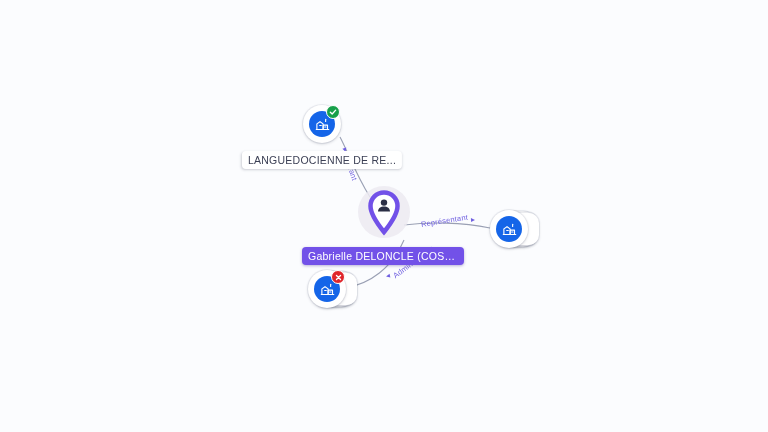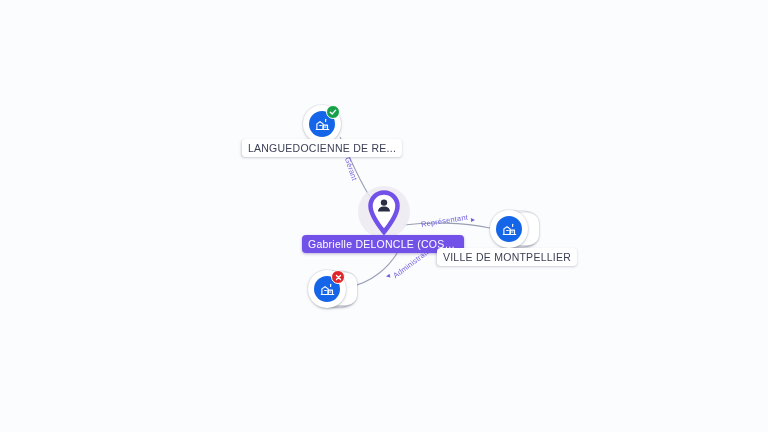--- a/index.html
+++ b/index.html
@@ -120,20 +120,21 @@
     letter-spacing: .25px;
     color: #3b3f54;
     background: #ffffff;
     border-radius: 4px;
     padding: 3px 6px 3px 6px;
     box-shadow: 0 1px 2.5px rgba(40,45,70,.22);
     line-height: 12px;
     max-width: 150px;
     overflow: hidden;
     text-overflow: ellipsis;
+    margin-top: 12px;
   }
   .node-label.selected {
     background: #7251e8;
     color: #ffffff;
     box-shadow: 0 1px 3px rgba(60,40,140,.35);
     font-size: 10.5px;
   }
 
   
   .edge-label {
@@ -225,21 +226,20 @@
           <path d="M3 20V11l5-3.5L13 11v9"></path>
           <path d="M13 20v-7h7v7"></path>
           <path d="M2 20h20"></path>
           <path d="M7.5 13.5h2.5"></path>
           <path d="M15.5 16h2"></path>
           <path d="M17 7V3.5"></path>
         </svg>
       </div>
     </div>
   </div>
-  <div class="node-label" style="left:507px; top:248px;">VILLE DE MONTPELLIER</div>
 
   <div class="node" style="left:327px; top:289px;">
     <div class="stack s1"></div>
     <div class="stack s2"></div>
     <div class="stack s3"></div>
     <div class="company-disc">
       <div class="company-inner">
         <svg width="15" height="15" viewBox="0 0 24 24" fill="none" stroke="#ffffff" stroke-width="1.8" stroke-linecap="round" stroke-linejoin="round">
           <path d="M3 20V11l5-3.5L13 11v9"></path>
           <path d="M13 20v-7h7v7"></path>

